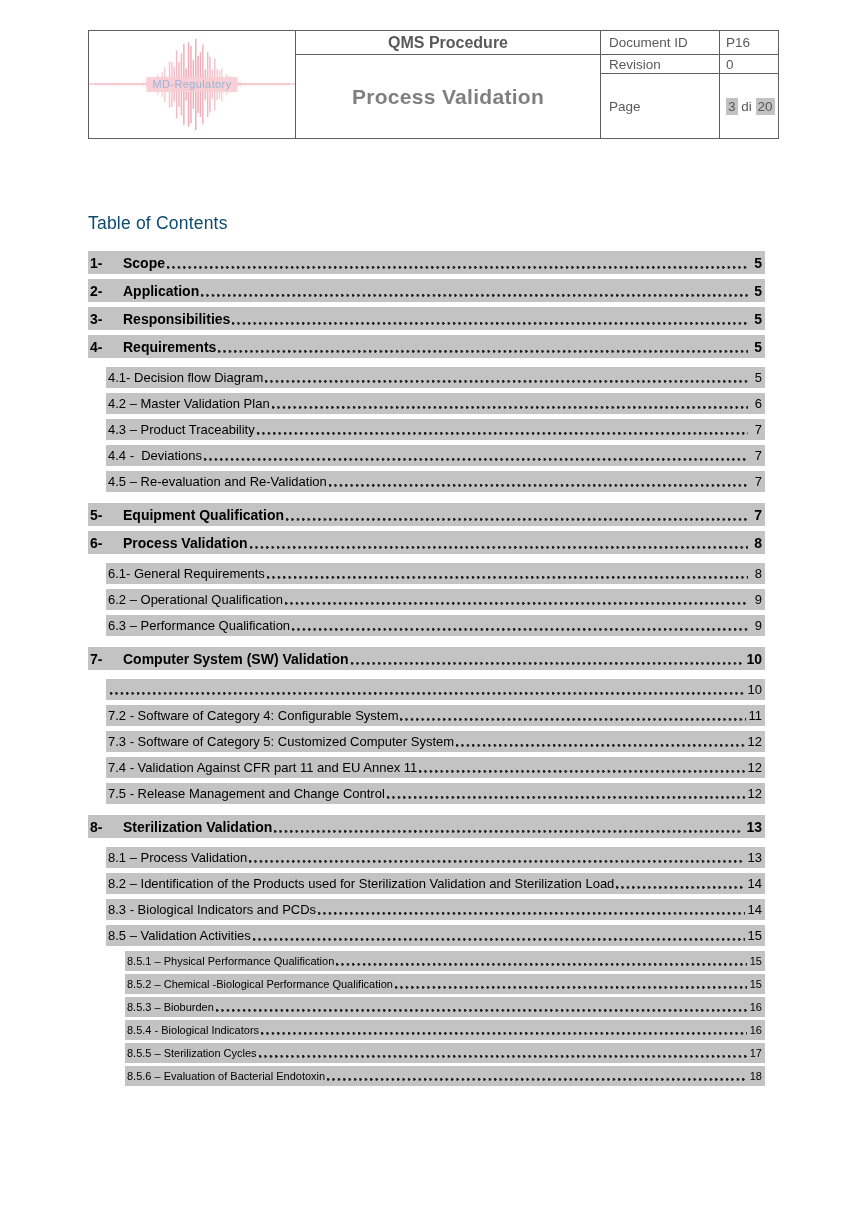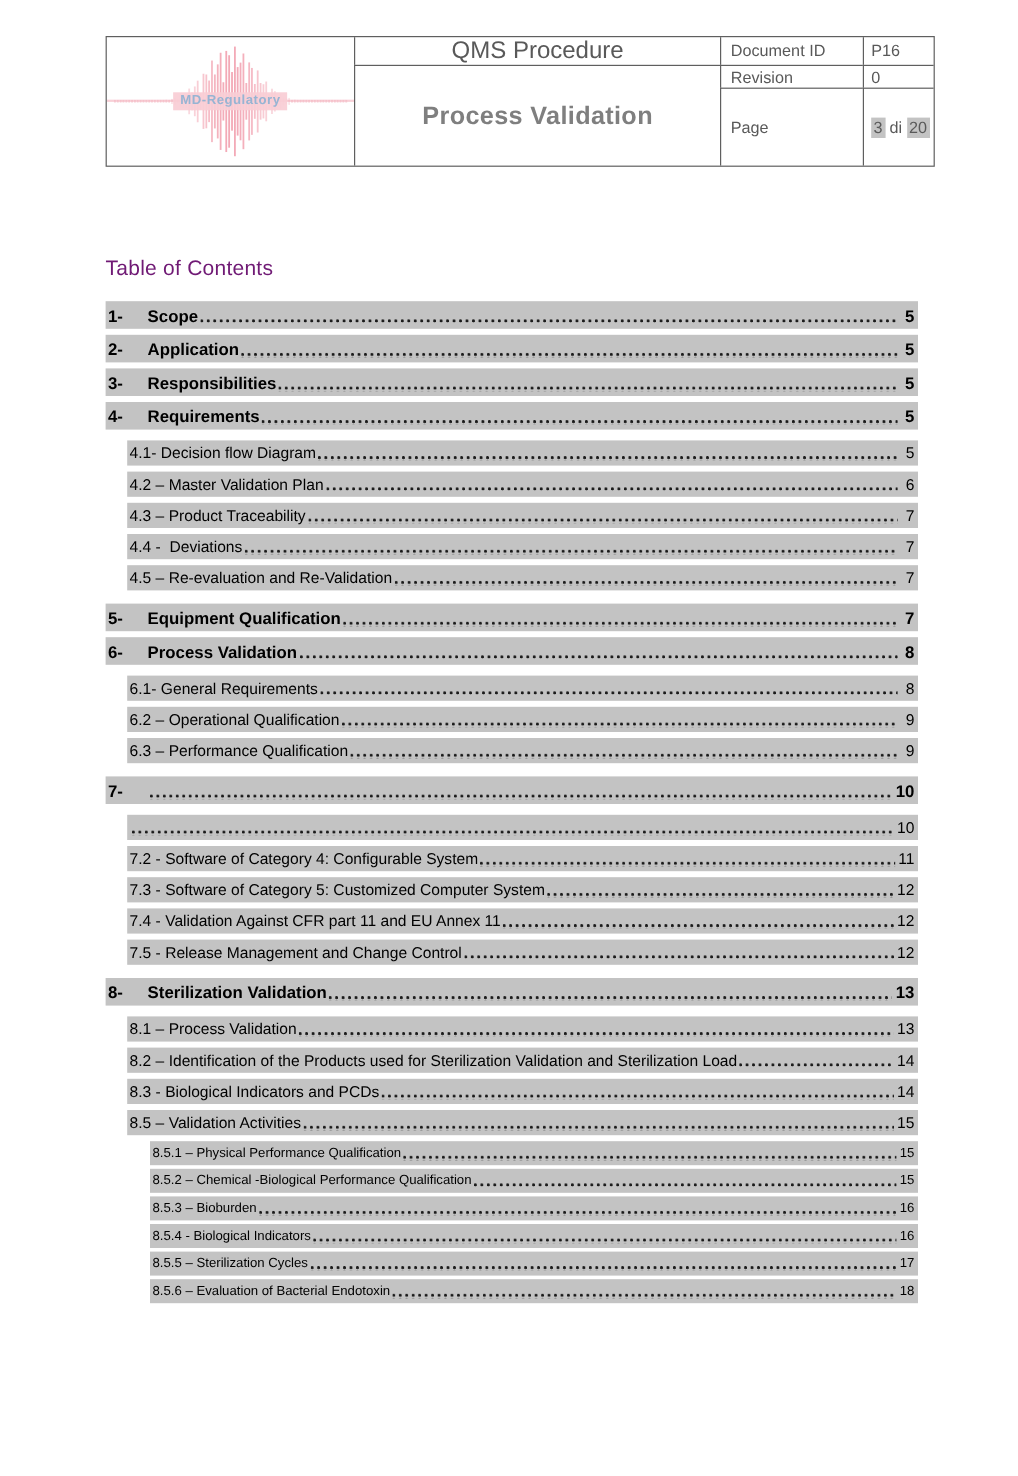--- a/index.html
+++ b/index.html
@@ -17,51 +17,51 @@
     grid-template-columns:206px 305px 119px 59px;
     grid-template-rows:23px 19px 1fr;
     border:1.5px solid var(--border,#5f5f5f);
     background:#fff;
   }
   .cell { position:relative; overflow:hidden; color:var(--hdrtext,#595959); }
   .bl { border-left:1.5px solid var(--border,#5f5f5f); }
   .bt { border-top:1.5px solid var(--border,#5f5f5f); }
   .logo-cell    { grid-column:1; grid-row:1 / 4; }
   .qms-cell     { grid-column:2; grid-row:1; display:flex; align-items:center; justify-content:center;
-                  font-weight:normal; font-size:20px; }
+                  font-weight:bold; font-size:16px; }
   .title-cell   { grid-column:2; grid-row:2 / 4; display:flex; align-items:center; justify-content:center; }
   .doc-title    { font-size:21px; font-weight:bold; color:#7f7f7f; letter-spacing:.3px; }
   .lbl-cell     { display:flex; align-items:center; padding-left:8px; font-size:13.5px; }
   .val-cell     { display:flex; align-items:center; padding-left:6px; font-size:13.5px; }
   .doc-label { grid-column:3; grid-row:1; }
   .doc-value { grid-column:4; grid-row:1;text-align:right; }
   .rev-label { grid-column:3; grid-row:2; }
   .rev-value { grid-column:4; grid-row:2; }
   .pg-label  { grid-column:3; grid-row:3; }
   .pg-value  { grid-column:4; grid-row:3; white-space:pre; }
   .field-shade { background:var(--highlight,#c3c3c3); padding:1px 2px; }
 
   
   .logo-wrap { position:absolute; inset:0; }
   .logo-wrap svg { width:100%; height:100%; }
   .logo-text {
     position:absolute; left:50%; top:50%; transform:translate(-50%,-54%);
     background:rgba(249,205,213,0.92);
     color:var(--logoblue,#97b4d3);
-    font-size:11px; font-weight:bold; letter-spacing:.4px;
+    font-size:11px; font-weight:normal; letter-spacing:.4px;
     padding:1px 6px 2px 6px; white-space:nowrap;
   }
 
   
   .toc {
     position:absolute; left:88px; top:213px; width:677px;
     display:flex; flex-direction:column;
   }
   .toc-heading {
-    font-size:17.5px; font-weight:400; color:#701a75;
+    font-size:17.5px; font-weight:400; color:#0c4a6e;
     margin-bottom:17px; letter-spacing:.2px;
   }
   .toc-row {
     display:flex; align-items:flex-end;
     background:var(--highlight,#c3c3c3);
     cursor:pointer;
   }
   .toc-row .num   { flex:0 0 35px; padding-left:2px; white-space:pre; }
   .toc-row .label { flex:0 1 auto; white-space:pre; overflow:hidden; }
   .toc-row .leader {
@@ -273,20 +273,21 @@
     <span class="page">9</span>
   </div>
       <div class="toc-row lvl2">
 
     <span class="label">6.3 – Performance Qualification</span>
     <span class="leader"></span>
     <span class="page">9</span>
   </div>
       <div class="toc-row lvl1 gap-before">
     <span class="num">7-</span>
+    <span class="label">Computer System (SW) Validation</span>
     <span class="leader"></span>
     <span class="page">10</span>
   </div>
       <div class="toc-row lvl2 gap-before">
 
     <span class="leader"></span>
     <span class="page">10</span>
   </div>
       <div class="toc-row lvl2">
 

